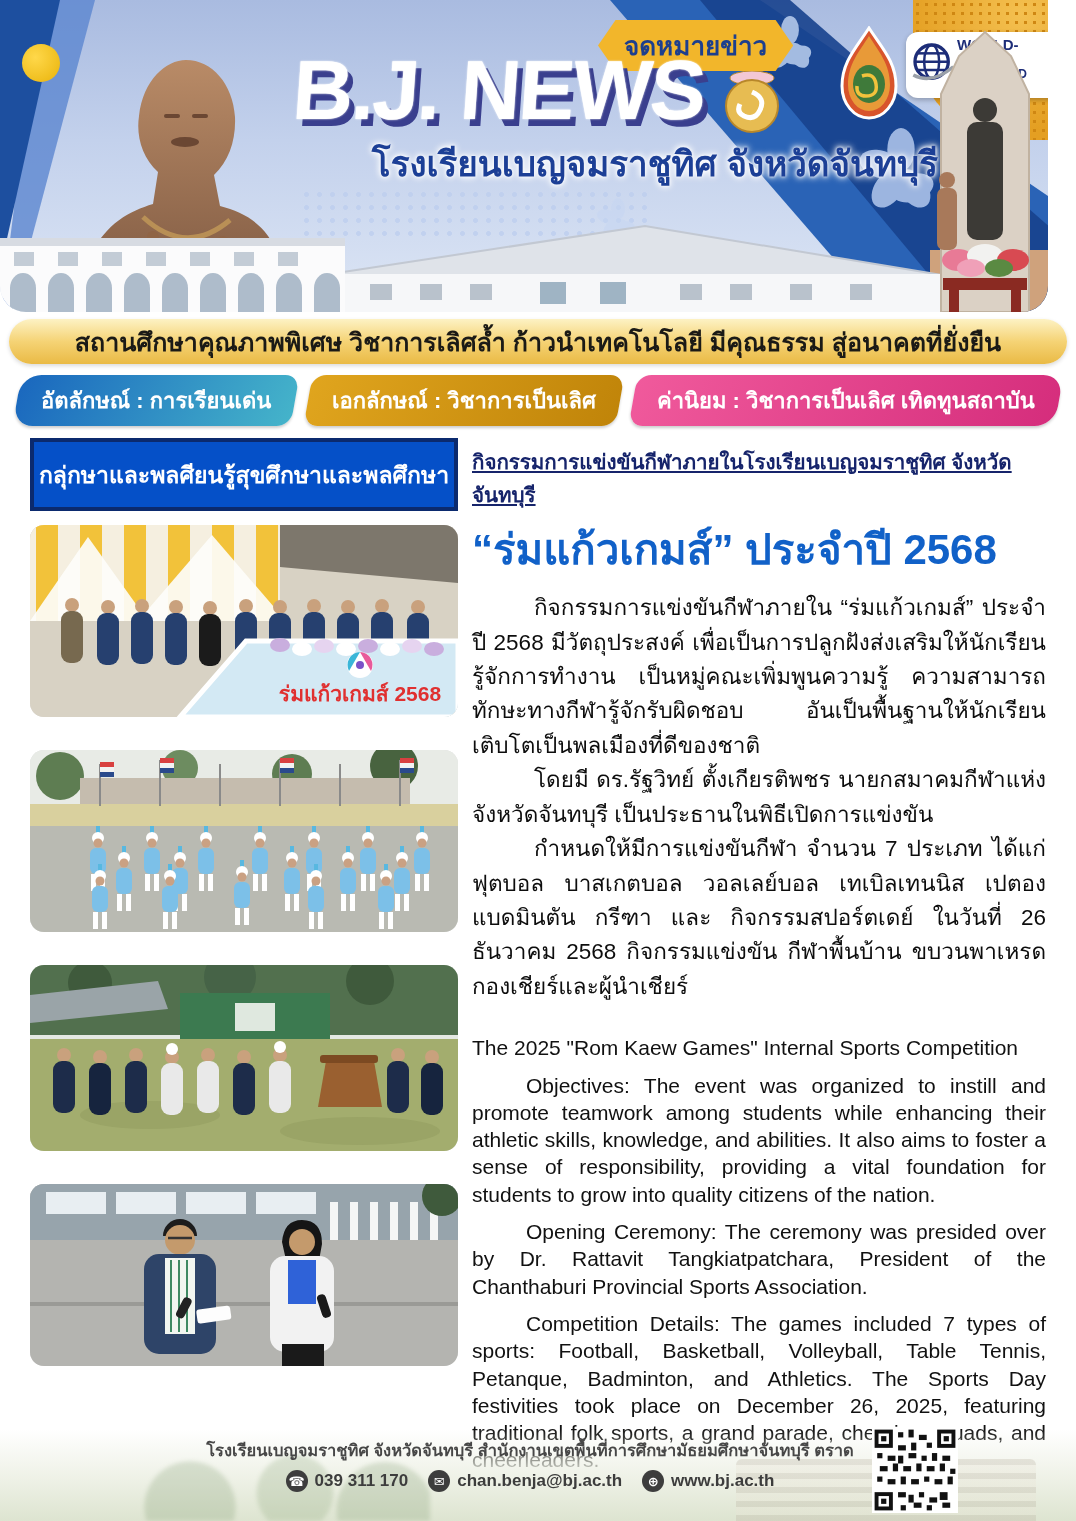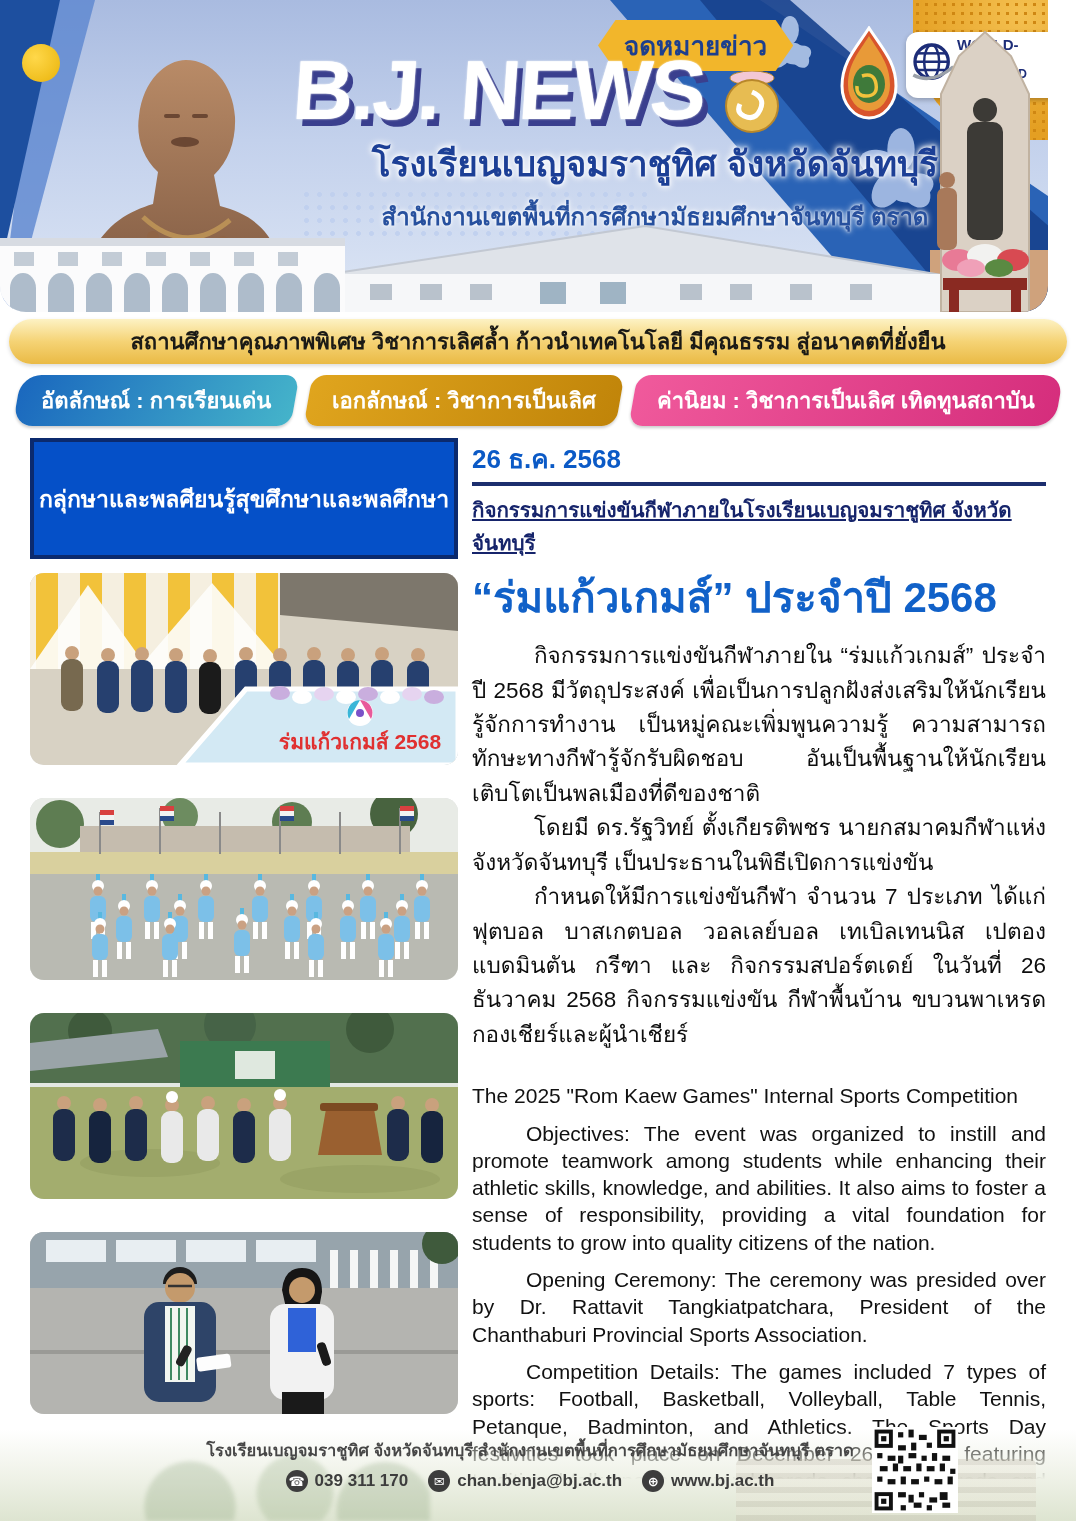--- a/index.html
+++ b/index.html
@@ -46,21 +46,21 @@
   .wcs-text { line-height:1.05; margin-left:2px; }
   .wcs-l1 { font-size:15px; font-weight:bold; color:#1d2d78; }
   .wcs-l2 { font-size:12px; font-weight:bold; color:#1d2d78; letter-spacing:.5px; }
   .buildings { position:absolute; left:0; bottom:0; }
   .statue { position:absolute; right:0; bottom:0; }
 
   
   .motto-bar { margin:7px 9px 0; height:45px; border-radius:23px; display:flex; align-items:center;
           justify-content:center; background:linear-gradient(180deg,#fdf2c4 0%,#f5d375 50%,#eaba45 100%);
           box-shadow:0 2px 4px rgba(0,0,0,.15); }
-  .motto-bar span { font-size:22px; font-weight:bold; color:#1b1a16; }
+  .motto-bar span { font-size:25px; font-weight:bold; color:#1b1a16; }
   .pill-row { margin-top:11px; display:flex; justify-content:center; gap:13px; }
   .pill { transform:skewX(-10deg); border-radius:14px; padding:8px 24px; color:#fff;
           font-size:22px; font-weight:bold; box-shadow:0 2px 3px rgba(0,0,0,.2); }
   .pill span { display:block; transform:skewX(10deg); }
   .pill-1 { background:linear-gradient(110deg,#1a67be,#45b4ca); border-radius:20px 14px 14px 20px; }
   .pill-2 { background:linear-gradient(110deg,#e0a51e,#c08409); }
   .pill-3 { background:linear-gradient(110deg,#f05a9c,#d52d7c); border-radius:14px 20px 20px 14px; }
 
   
   .meta-row { margin:12px 30px 0; display:flex; gap:14px; }
@@ -182,21 +182,20 @@
       <rect x="49" y="26" width="20" height="26" rx="8" fill="#e7bc52" stroke="#b8872a"></rect>
       <ellipse cx="59" cy="56" rx="22" ry="7" fill="#f3c7d4" stroke="#b8872a"></ellipse>
       <circle cx="59" cy="84" r="26" fill="#e7bc52" stroke="#b8872a" stroke-width="2"></circle>
       <path d="M59,70 q14,6 8,18 q-5,11 -16,6 q-8,-4 -4,-12" fill="none" stroke="#fff" stroke-width="5"></path>
     </svg>
 
     <div class="badge"><span>จดหมายข่าว</span></div>
     <div class="bj-title">B.J. NEWS</div>
     <div class="name-wrap">
       <div class="school-name">โรงเรียนเบญจมราชูทิศ จังหวัดจันทบุรี</div>
-      <div class="district">สำนักงานเขตพื้นที่การศึกษามัธยมศึกษาจันทบุรี ตราด</div>
     </div>
 
     <svg class="moe-emblem" width="62" height="96" viewBox="0 0 62 96">
       <path d="M31,2 C44,22 58,36 58,60 a27 32 0 0 1 -54 0 C4,36 18,22 31,2 Z" fill="#d8542c" stroke="#fff" stroke-width="3"></path>
       <path d="M31,10 C41,26 52,38 52,59 a21 26 0 0 1 -42 0 C10,38 21,26 31,10 Z" fill="#e89a38"></path>
       <ellipse cx="31" cy="58" rx="16" ry="19" fill="#3f7a3a"></ellipse>
       <path d="M24,50 q12,-4 14,8 q2,12 -10,12 q-10,0 -9,-10" fill="none" stroke="#f2c23c" stroke-width="3.5"></path>
     </svg>
 
     <div class="wcs">
@@ -285,21 +284,20 @@
     <div class="pill pill-3">
         <span>ค่านิยม : วิชาการเป็นเลิศ เทิดทูนสถาบัน</span>
       </div>
   </div>
 
   <div class="meta-row">
     <div class="dept-box">
       <span>กลุ่กษาและพลศียนรู้สุขศึกษาและพลศึกษา</span>
     </div>
     <div class="meta-right">
-      <div class="date">26 ธ.ค. 2568</div>
       <div class="meta-sub">กิจกรรมการแข่งขันกีฬาภายในโรงเรียนเบญจมราชูทิศ จังหวัดจันทบุรี</div>
     </div>
   </div>
 
   <div class="content">
     <div class="col-left">
 
       <div class="photo">
         <svg width="428" height="192" viewBox="0 0 428 192">
           <rect width="428" height="192" fill="#d8d2c4"></rect>

